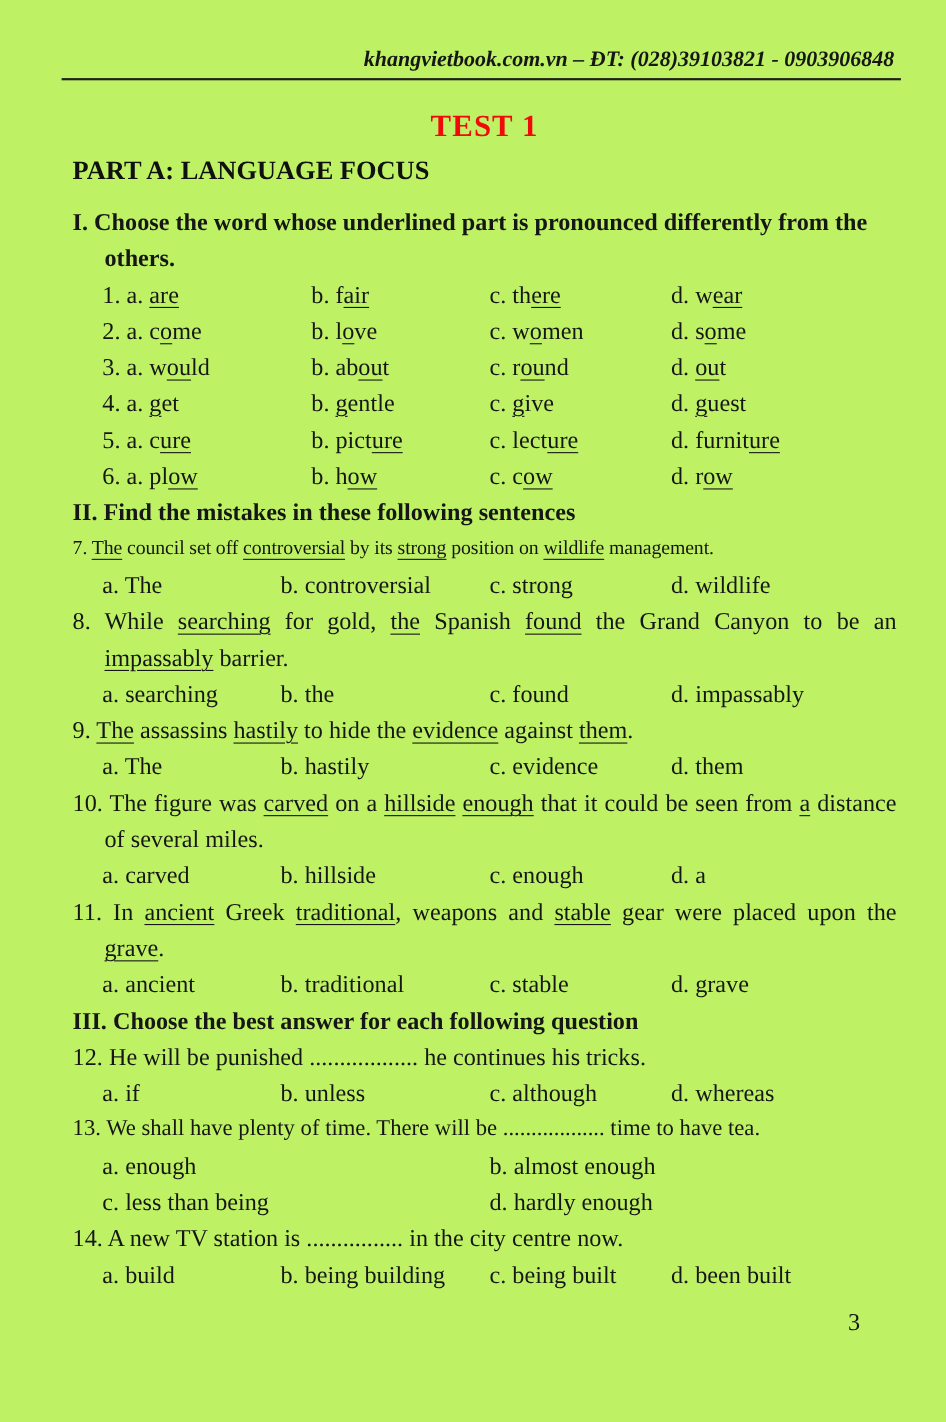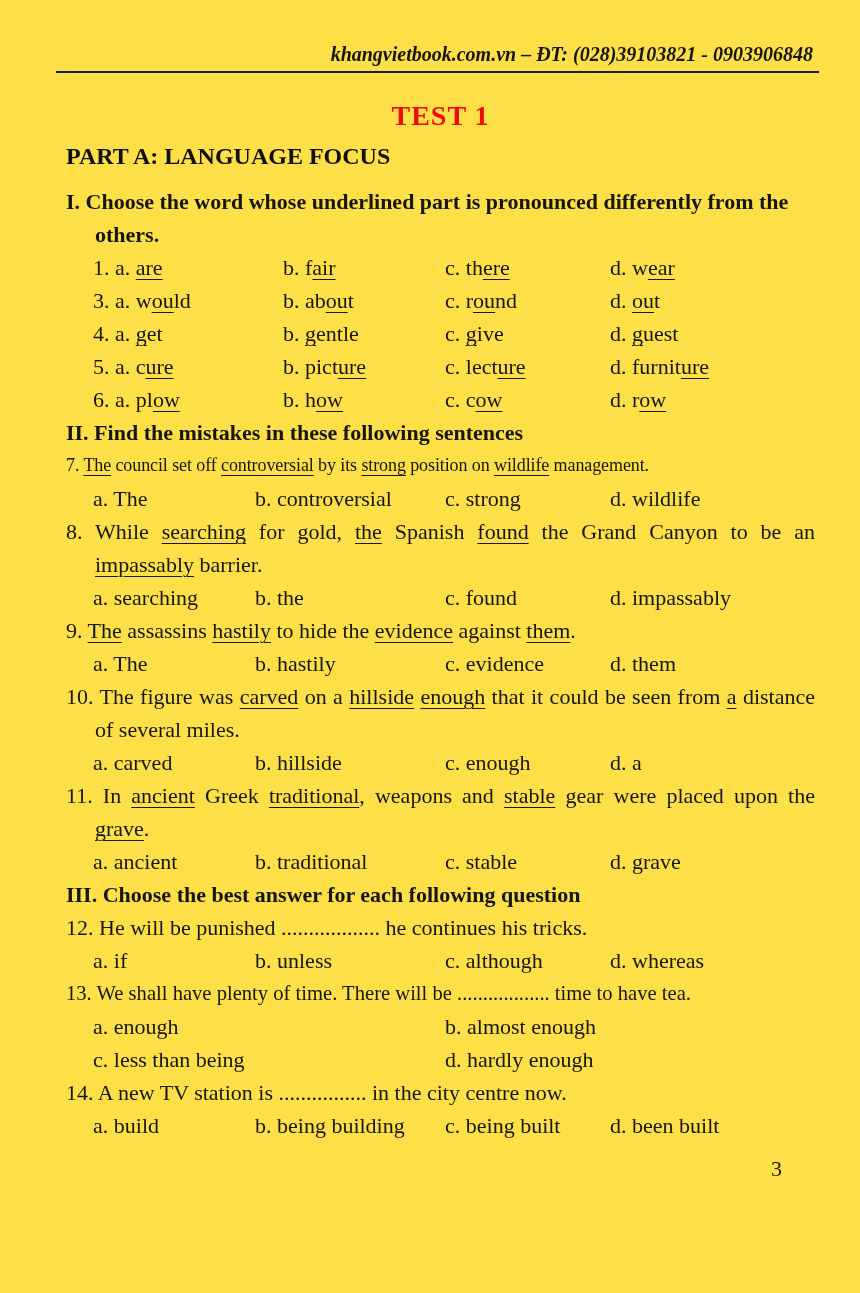--- a/index.html
+++ b/index.html
@@ -1,19 +1,19 @@
 <!DOCTYPE html>
 <html><head>
 <meta charset="utf-8">
 <style>
   html,body{margin:0;padding:0;background:#ffffff;}
   .page{
     position:relative;
     width:860px;height:1293px;box-sizing:border-box;
-    background:#fde047;color:#161616;
+    background:#bef264;color:#161616;
     font-family:"Liberation Serif","DejaVu Serif",serif;
     font-size:22px;line-height:33px;
     padding:42px 45px 0 66px;
     overflow:hidden;
   }
   .header{
     text-align:right;font-style:italic;font-weight:bold;
     font-size:20px;line-height:24px;padding-right:2px;
   }
   .rule{border:0;border-top:2.5px solid #1f1f1f;margin:5px -4px 0 -10px;}
@@ -48,20 +48,26 @@
   <hr class="rule">
   <div class="test-title" style="color: rgb(241, 10, 10); margin-top: 27px;">TEST 1</div>
   <div class="part-title">PART A: LANGUAGE FOCUS</div>
   <div class="content">
       <div class="sec-heading">I. Choose the word whose underlined part is pronounced differently from the others.</div>
       <div class="row g-pron">
         <span class="cell">1. a. <u>are</u></span>
         <span class="cell">b. f<u>air</u></span>
         <span class="cell">c. th<u>ere</u></span>
         <span class="cell">d. w<u>ear</u></span>
+      </div>
+      <div class="row g-pron">
+        <span class="cell">2. a. c<u>o</u>me</span>
+        <span class="cell">b. l<u>o</u>ve</span>
+        <span class="cell">c. w<u>o</u>men</span>
+        <span class="cell">d. s<u>o</u>me</span>
       </div>
       <div class="row g-pron">
         <span class="cell">3. a. w<u>ou</u>ld</span>
         <span class="cell">b. ab<u>ou</u>t</span>
         <span class="cell">c. r<u>ou</u>nd</span>
         <span class="cell">d. <u>ou</u>t</span>
       </div>
       <div class="row g-pron">
         <span class="cell">4. a. <u>g</u>et</span>
         <span class="cell">b. <u>g</u>entle</span>

